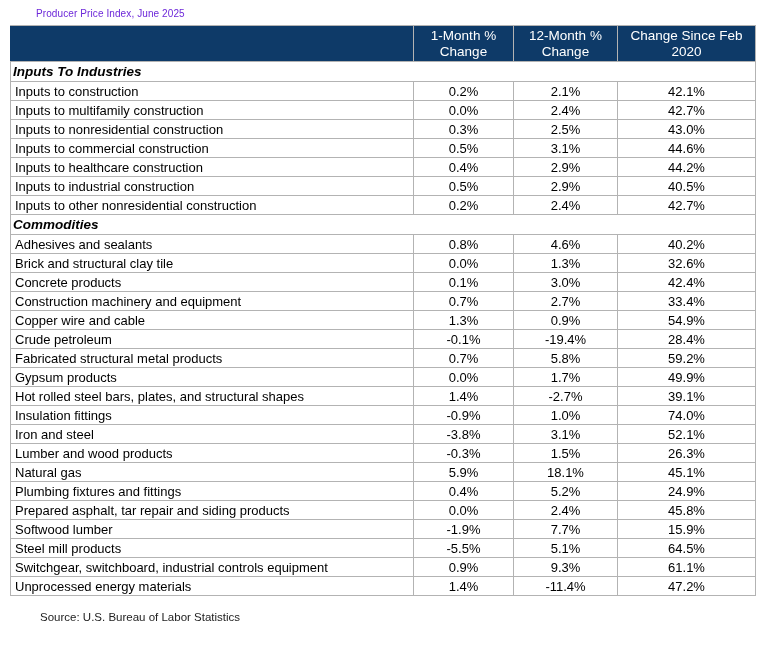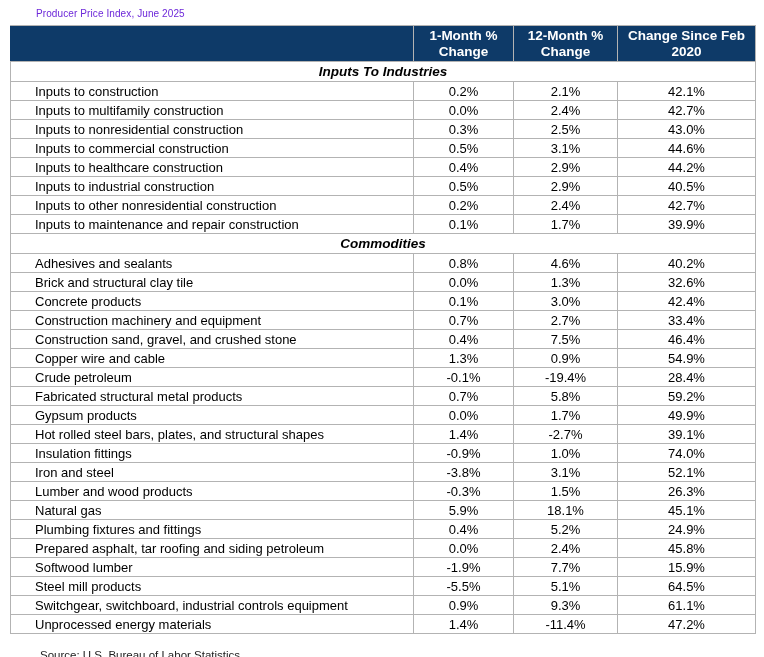--- a/index.html
+++ b/index.html
@@ -23,47 +23,46 @@
     font-size: 13px;
     color: #000000;
   }
   .ppi-table, .ppi-table td, .ppi-table th {
     border: 1px solid #b3b3b3;
   }
   .ppi-table { border: 1px solid #5a5a5a; }
   thead th {
     background: #0e3a68;
     color: #ffffff;
-    font-weight: bold;
+    font-weight: normal;
     font-size: 13.5px;
     text-align: center;
     vertical-align: middle;
     height: 36px;
     line-height: 16px;
     padding: 1px 4px;
     border: 1px solid #0e3a68;
     border-left: 1px solid #c9d2df;
   }
   thead th:first-child { border-left: 1px solid #0e3a68; }
   tbody td {
     height: 19px;
     line-height: 17px;
     padding: 0 2px;
     vertical-align: middle;
     background: #ffffff;
   }
   td.row-label {
     text-align: left;
-    padding-left: 24px;
+    padding-left: 4px;
     white-space: nowrap;
     overflow: hidden;
   }
   td.val { text-align: center; }
   td.section-cell {
-    text-align: center;
     font-weight: bold;
     font-style: italic;
     font-size: 13.5px;
     height: 20px;
   }
   .source-line {
     margin: 15px 0 0 40px;
     font-size: 11.5px;
     color: #222222;
   }
@@ -128,26 +127,20 @@
         <td class="val">2.9%</td>
         <td class="val">40.5%</td>
       </tr>
       <tr>
         <td class="row-label">Inputs to other nonresidential construction</td>
         <td class="val">0.2%</td>
         <td class="val">2.4%</td>
         <td class="val">42.7%</td>
       </tr>
       <tr>
-        <td class="row-label">Inputs to maintenance and repair construction</td>
-        <td class="val">0.1%</td>
-        <td class="val">1.7%</td>
-        <td class="val">39.9%</td>
-      </tr>
-      <tr>
         <td colspan="4" class="section-cell">Commodities</td>
       </tr>
       <tr>
         <td class="row-label">Adhesives and sealants</td>
         <td class="val">0.8%</td>
         <td class="val">4.6%</td>
         <td class="val">40.2%</td>
       </tr>
       <tr>
         <td class="row-label">Brick and structural clay tile</td>
@@ -161,26 +154,20 @@
         <td class="val">3.0%</td>
         <td class="val">42.4%</td>
       </tr>
       <tr>
         <td class="row-label">Construction machinery and equipment</td>
         <td class="val">0.7%</td>
         <td class="val">2.7%</td>
         <td class="val">33.4%</td>
       </tr>
       <tr>
-        <td class="row-label">Construction sand, gravel, and crushed stone</td>
-        <td class="val">0.4%</td>
-        <td class="val">7.5%</td>
-        <td class="val">46.4%</td>
-      </tr>
-      <tr>
         <td class="row-label">Copper wire and cable</td>
         <td class="val">1.3%</td>
         <td class="val">0.9%</td>
         <td class="val">54.9%</td>
       </tr>
       <tr>
         <td class="row-label">Crude petroleum</td>
         <td class="val">-0.1%</td>
         <td class="val">-19.4%</td>
         <td class="val">28.4%</td>
@@ -227,21 +214,21 @@
         <td class="val">18.1%</td>
         <td class="val">45.1%</td>
       </tr>
       <tr>
         <td class="row-label">Plumbing fixtures and fittings</td>
         <td class="val">0.4%</td>
         <td class="val">5.2%</td>
         <td class="val">24.9%</td>
       </tr>
       <tr>
-        <td class="row-label">Prepared asphalt, tar roofing and siding petroleum</td>
+        <td class="row-label">Prepared asphalt, tar repair and siding products</td>
         <td class="val">0.0%</td>
         <td class="val">2.4%</td>
         <td class="val">45.8%</td>
       </tr>
       <tr>
         <td class="row-label">Softwood lumber</td>
         <td class="val">-1.9%</td>
         <td class="val">7.7%</td>
         <td class="val">15.9%</td>
       </tr>

